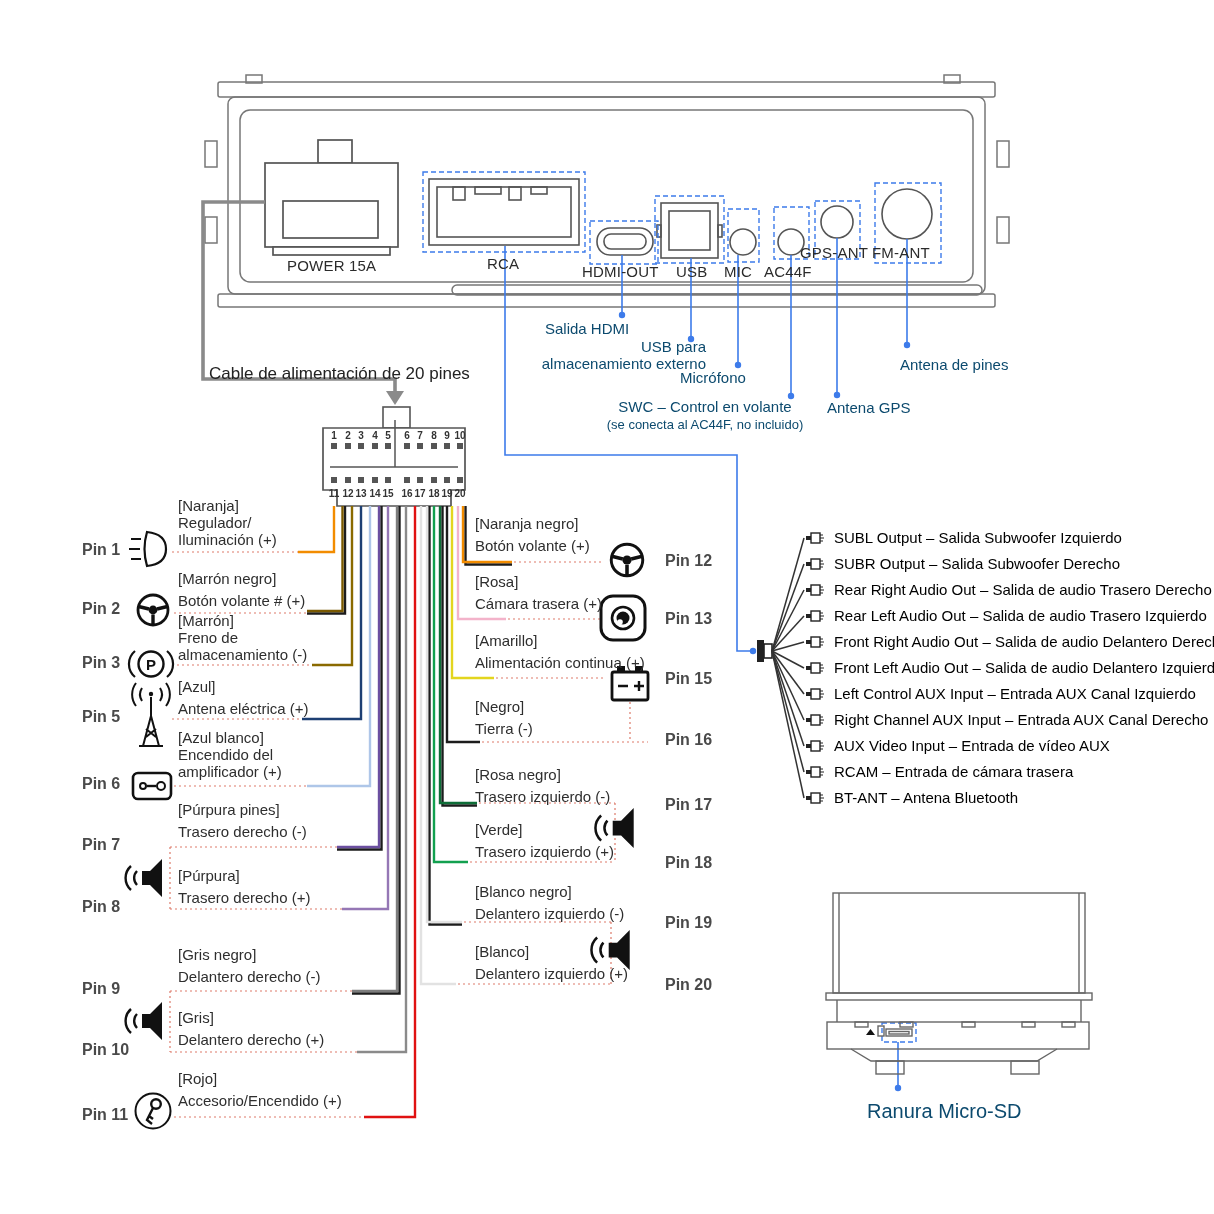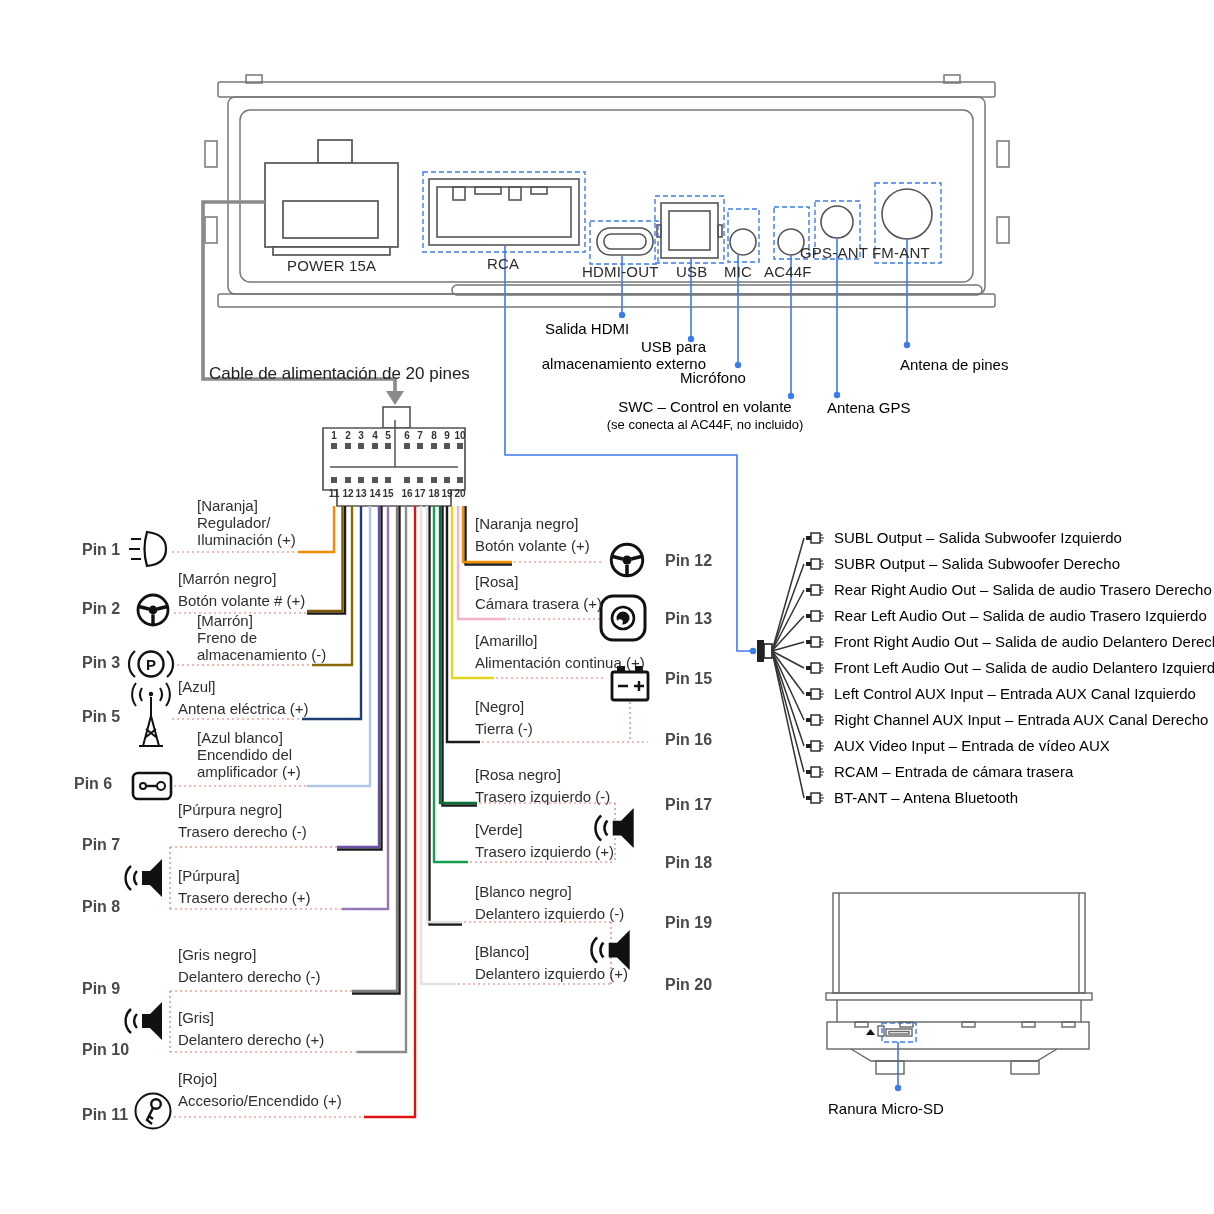--- a/index.html
+++ b/index.html
@@ -1,26 +1,26 @@
 <!DOCTYPE html>
 <html><head>
 <meta charset="utf-8">
 <style>
   html,body{margin:0;padding:0;background:#fff;}
   body{position:relative;width:1214px;height:1214px;overflow:hidden;
        font-family:"Liberation Sans",sans-serif;color:#2e2e2e;}
   #art{position:absolute;left:0;top:0;width:1214px;height:1214px;}
   .abs{position:absolute;white-space:nowrap;}
   .portlbl{font-size:15px;color:#2b2b2b;letter-spacing:.2px;}
-  .callout{font-size:15px;color:#000000;}
+  .callout{font-size:15px;color:#0c4a6e;}
   .callout.small{font-size:13px;}
   .cablelbl{font-size:17px;color:#222;}
   .pinnum{font-size:16px;font-weight:600;color:#4a4a4a;}
   .plabel{font-size:15px;line-height:22px;color:#2e2e2e;}
-  .plabel.tight{line-height:17px;margin-left:19px;}
+  .plabel.tight{line-height:17px;}
   .rcarow{font-size:15px;color:#000000;}
   .ctr{text-align:center;}
   .rgt{text-align:right;}
 </style>
 </head>
 <body>
 
 <svg id="art" viewBox="0 0 1214 1214">
   <defs>
     <g id="spk" stroke="#111" fill="none" stroke-width="2.4">
@@ -368,24 +368,24 @@
   <div>[Azul]</div>
   <div>Antena eléctrica (+)</div>
 </div>
 <div class="abs pinnum" style="left:82px;top:708px">Pin 5</div>
 
 <div class="abs plabel tight" style="left:178px;top:729px">
   <div>[Azul blanco]</div>
   <div>Encendido del</div>
   <div>amplificador (+)</div>
 </div>
-<div class="abs pinnum" style="left:74px;top:775px">Pin 6</div>
+<div class="abs pinnum" style="left:82px;top:775px">Pin 6</div>
 
 <div class="abs plabel" style="left:178px;top:799px">
-  <div>[Púrpura negro]</div>
+  <div>[Púrpura pines]</div>
   <div>Trasero derecho (-)</div>
 </div>
 <div class="abs pinnum" style="left:82px;top:836px">Pin 7</div>
 
 <div class="abs plabel" style="left:178px;top:865px">
   <div>[Púrpura]</div>
   <div>Trasero derecho (+)</div>
 </div>
 <div class="abs pinnum" style="left:82px;top:898px">Pin 8</div>
 
@@ -460,13 +460,13 @@
 <div class="abs rcarow" style="left:834px;top:581px">Rear Right Audio Out – Salida de audio Trasero Derecho</div>
 <div class="abs rcarow" style="left:834px;top:607px">Rear Left Audio Out – Salida de audio Trasero Izquierdo</div>
 <div class="abs rcarow" style="left:834px;top:633px">Front Right Audio Out – Salida de audio Delantero Derecho</div>
 <div class="abs rcarow" style="left:834px;top:659px">Front Left Audio Out – Salida de audio Delantero Izquierdo</div>
 <div class="abs rcarow" style="left:834px;top:685px">Left Control AUX Input – Entrada AUX Canal Izquierdo</div>
 <div class="abs rcarow" style="left:834px;top:711px">Right Channel AUX Input – Entrada AUX Canal Derecho</div>
 <div class="abs rcarow" style="left:834px;top:737px">AUX Video Input – Entrada de vídeo AUX</div>
 <div class="abs rcarow" style="left:834px;top:763px">RCAM – Entrada de cámara trasera</div>
 <div class="abs rcarow" style="left:834px;top:789px">BT-ANT – Antena Bluetooth</div>
 
-<div class="abs callout" style="left:828px;top:1100px;font-size:15px">Ranura Micro-SD</div>
+<div class="abs callout" style="left:867px;top:1100px;font-size:20px">Ranura Micro-SD</div>
 
 </body></html>

